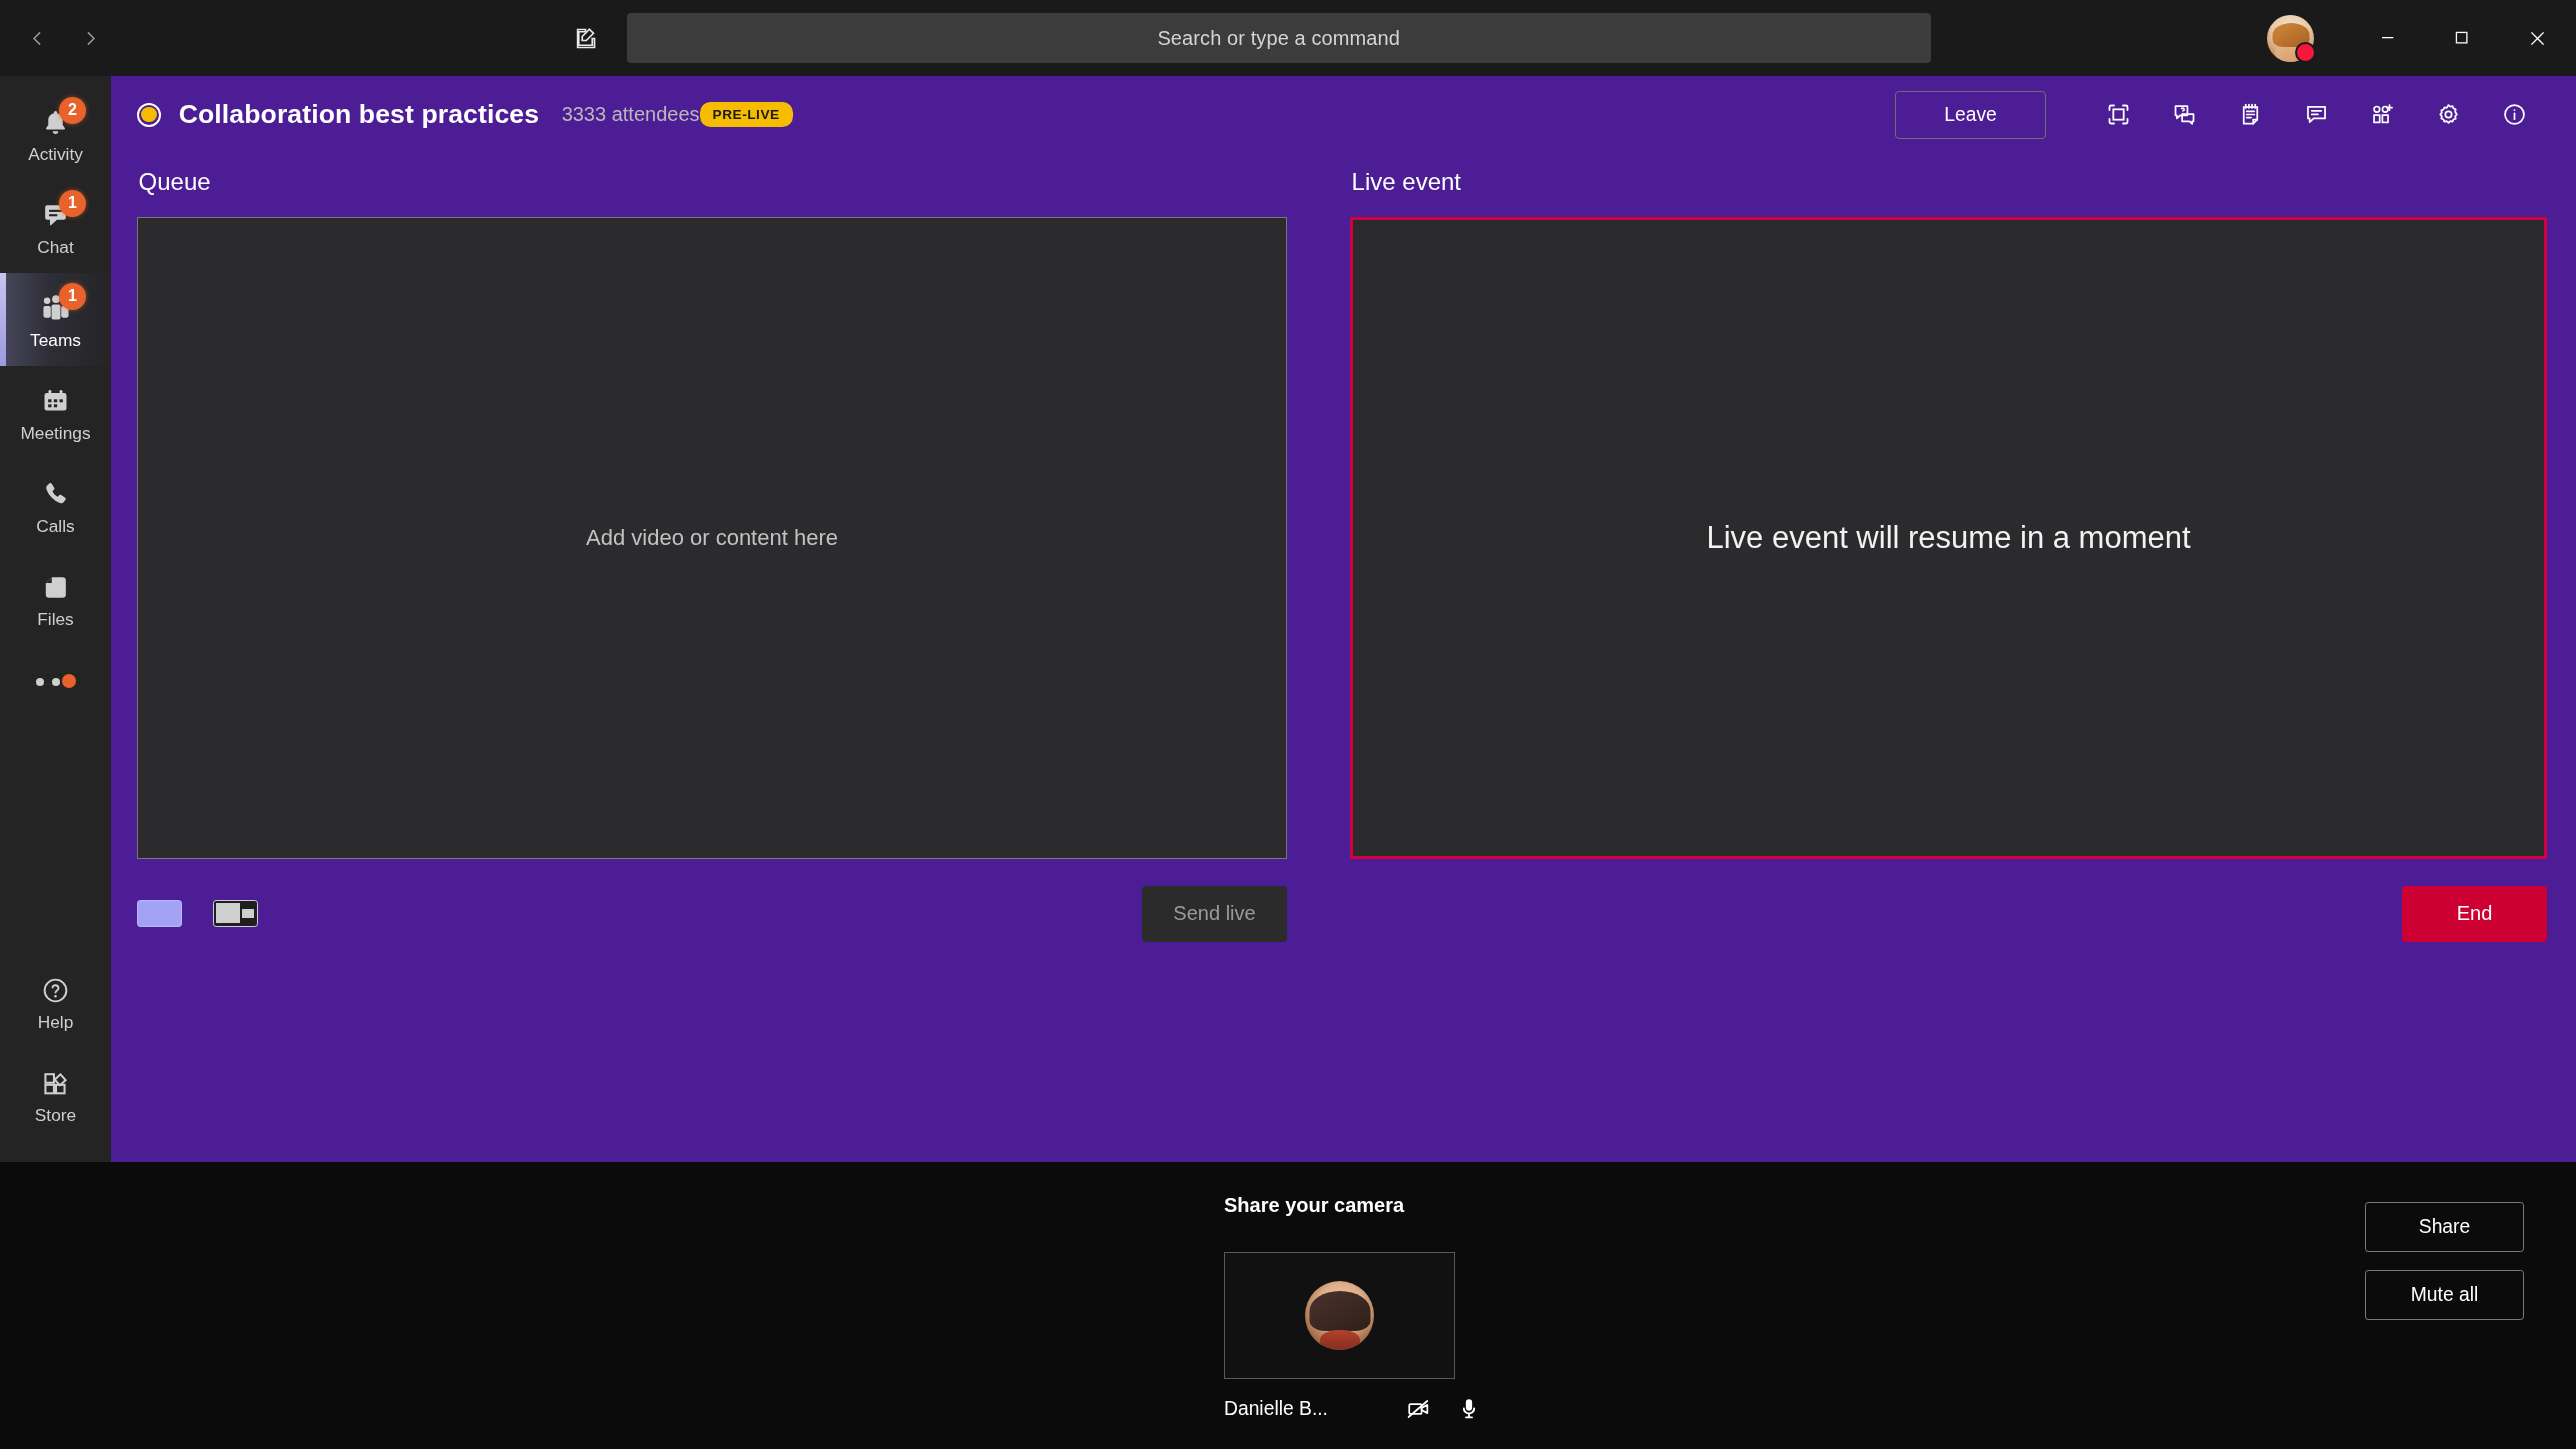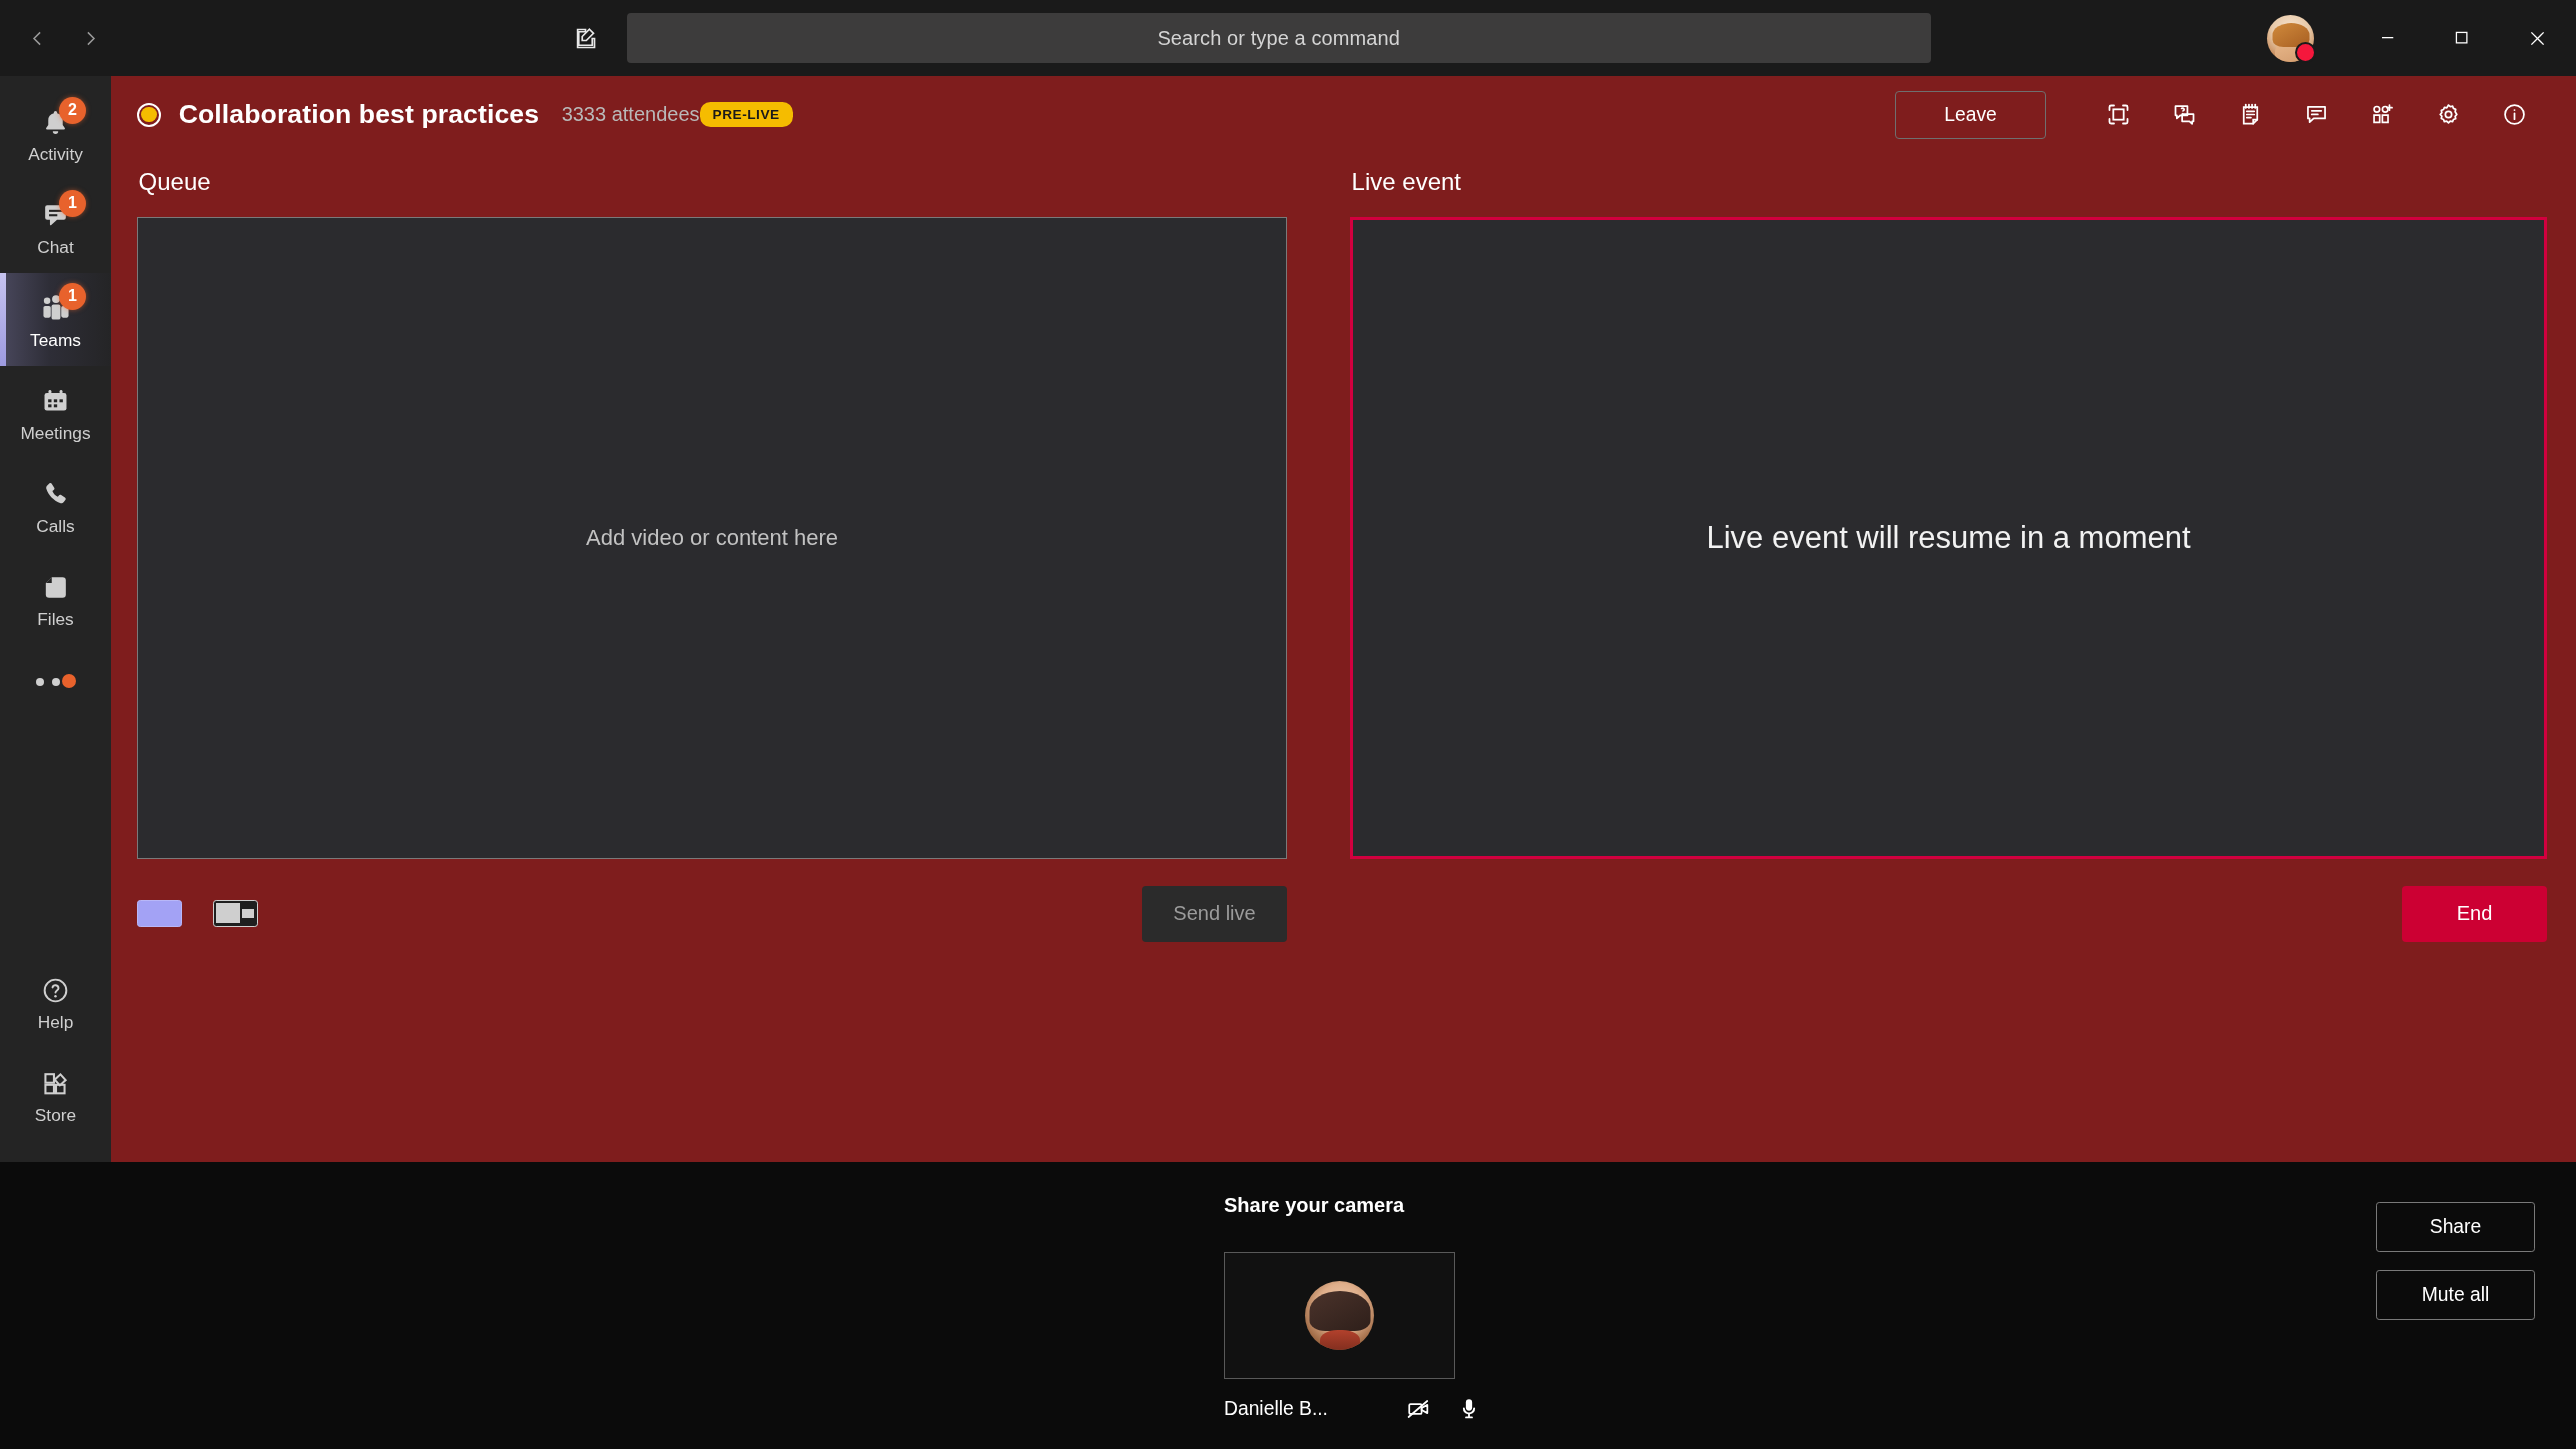--- a/index.html
+++ b/index.html
@@ -103,21 +103,21 @@
     position: absolute; right: -1.6px; top: -4.8px;
     width: 14.5px; height: 14.5px; border-radius: 50%; background: #e8622c;
   }
   .rail-more { width:111px; height: 74px; display:flex; align-items:center; justify-content:center; position:relative; }
   .rail-more .dots { display:flex; gap: 7.2px; position: relative; }
   .rail-more .dots i { width: 8px; height: 8px; border-radius: 50%; background: #cfcfcf; display:block; }
   .rail-bottom { margin-top: auto; padding-bottom: 21px; width: 100%; }
 
   
   .main {
-    flex: 1 1 auto; background: #7f1d1d; display: flex; flex-direction: column;
+    flex: 1 1 auto; background: #4c1d95; display: flex; flex-direction: column;
     min-width: 0; position: relative;
   }
 
   
   .evt-header {
     height: 77px; flex: 0 0 77px; display: flex; align-items: center;
     padding: 0 29px 0 26px;
   }
   .status-ring {
     width: 24px; height: 24px; border-radius: 50%;
@@ -216,21 +216,21 @@
     content:""; position:absolute; left:50%; bottom:-4%; transform:translateX(-50%);
     width: 40px; height: 22.5px; border-radius: 44% 44% 0 0;
     background: linear-gradient(180deg,#b2412c,#7c2c1d);
   }
   .camera-row { display: flex; align-items: center; margin-top: 12px; }
   .cam-name { font-size: 19.3px; color: #ffffff; }
   .cam-icons { display: flex; align-items: center; gap: 14.5px; margin-left: 74px; }
   .cam-icon { width: 35px; height: 35px; display: flex; align-items: center; justify-content: center; color: #ffffff; }
 
   .bottom-right {
-    position: absolute; right: 41px; top: 40px;
+    position: absolute; right: 52px; top: 40px;
     display: flex; flex-direction: column; gap: 17.7px;
   }
   .outline-btn {
     width: 159px; height: 50px; border: 1.6px solid #7a7a7a; border-radius: 3.2px;
     background: transparent; color: #ffffff; font-size: 19.3px;
     font-family: "Liberation Sans", sans-serif;
     display: flex; align-items: center; justify-content: center;
   }
 </style>
 </head>

